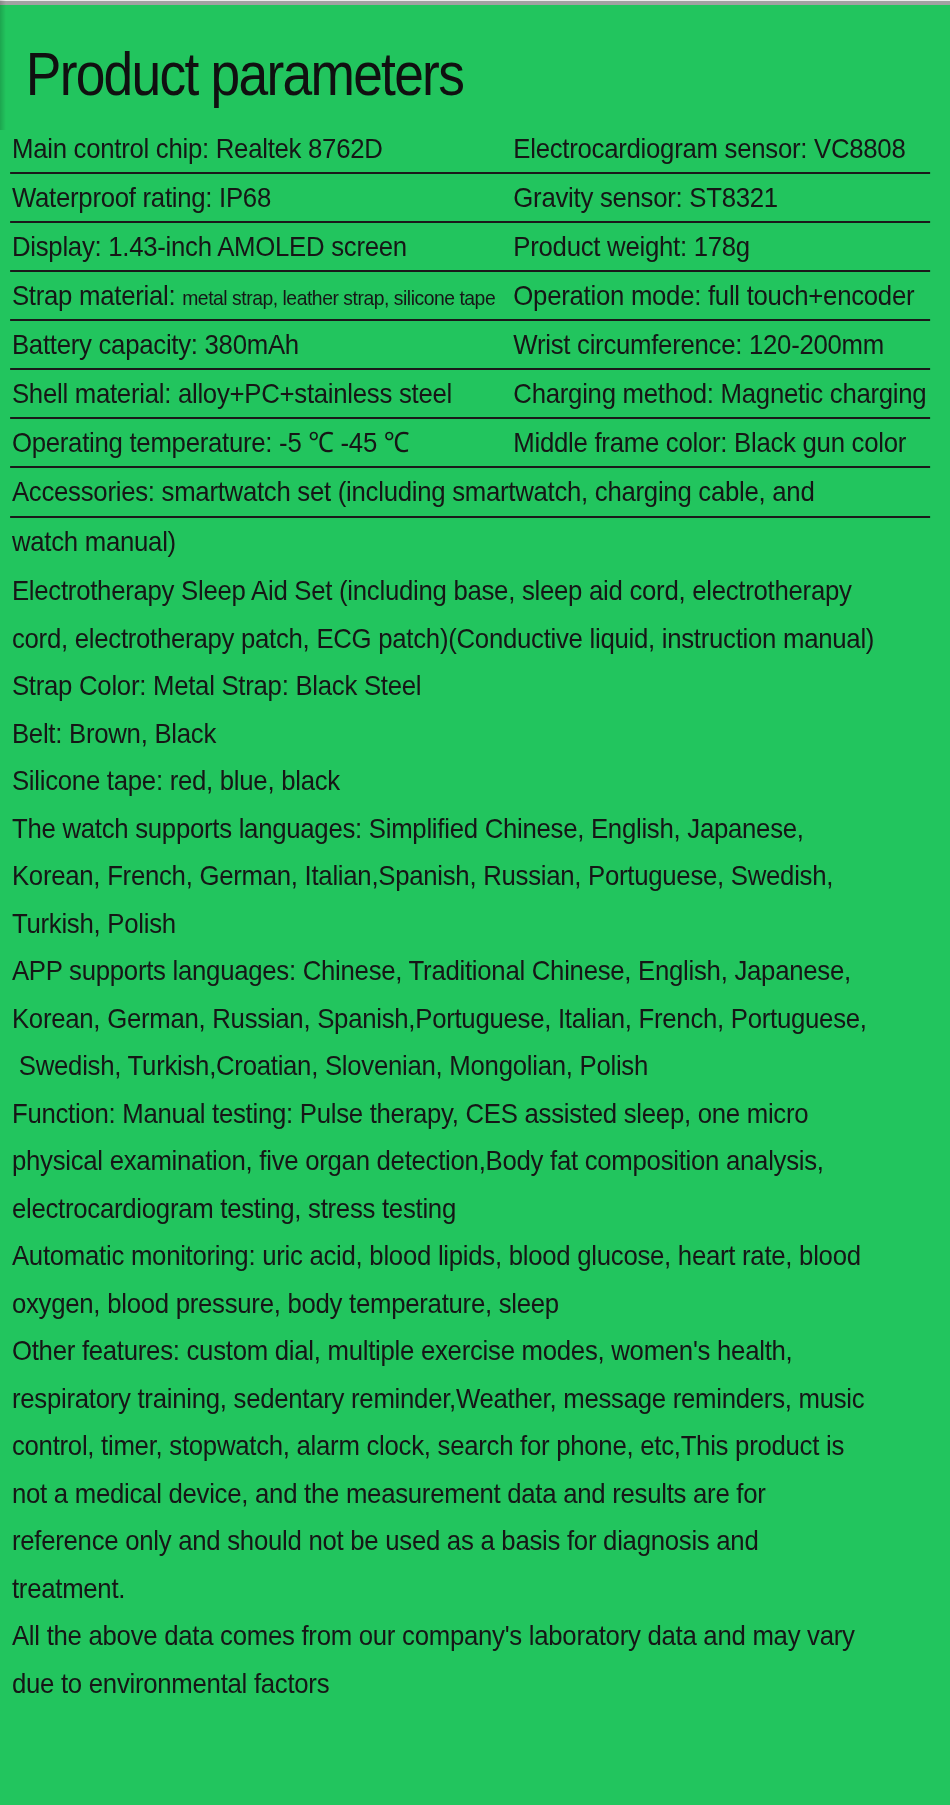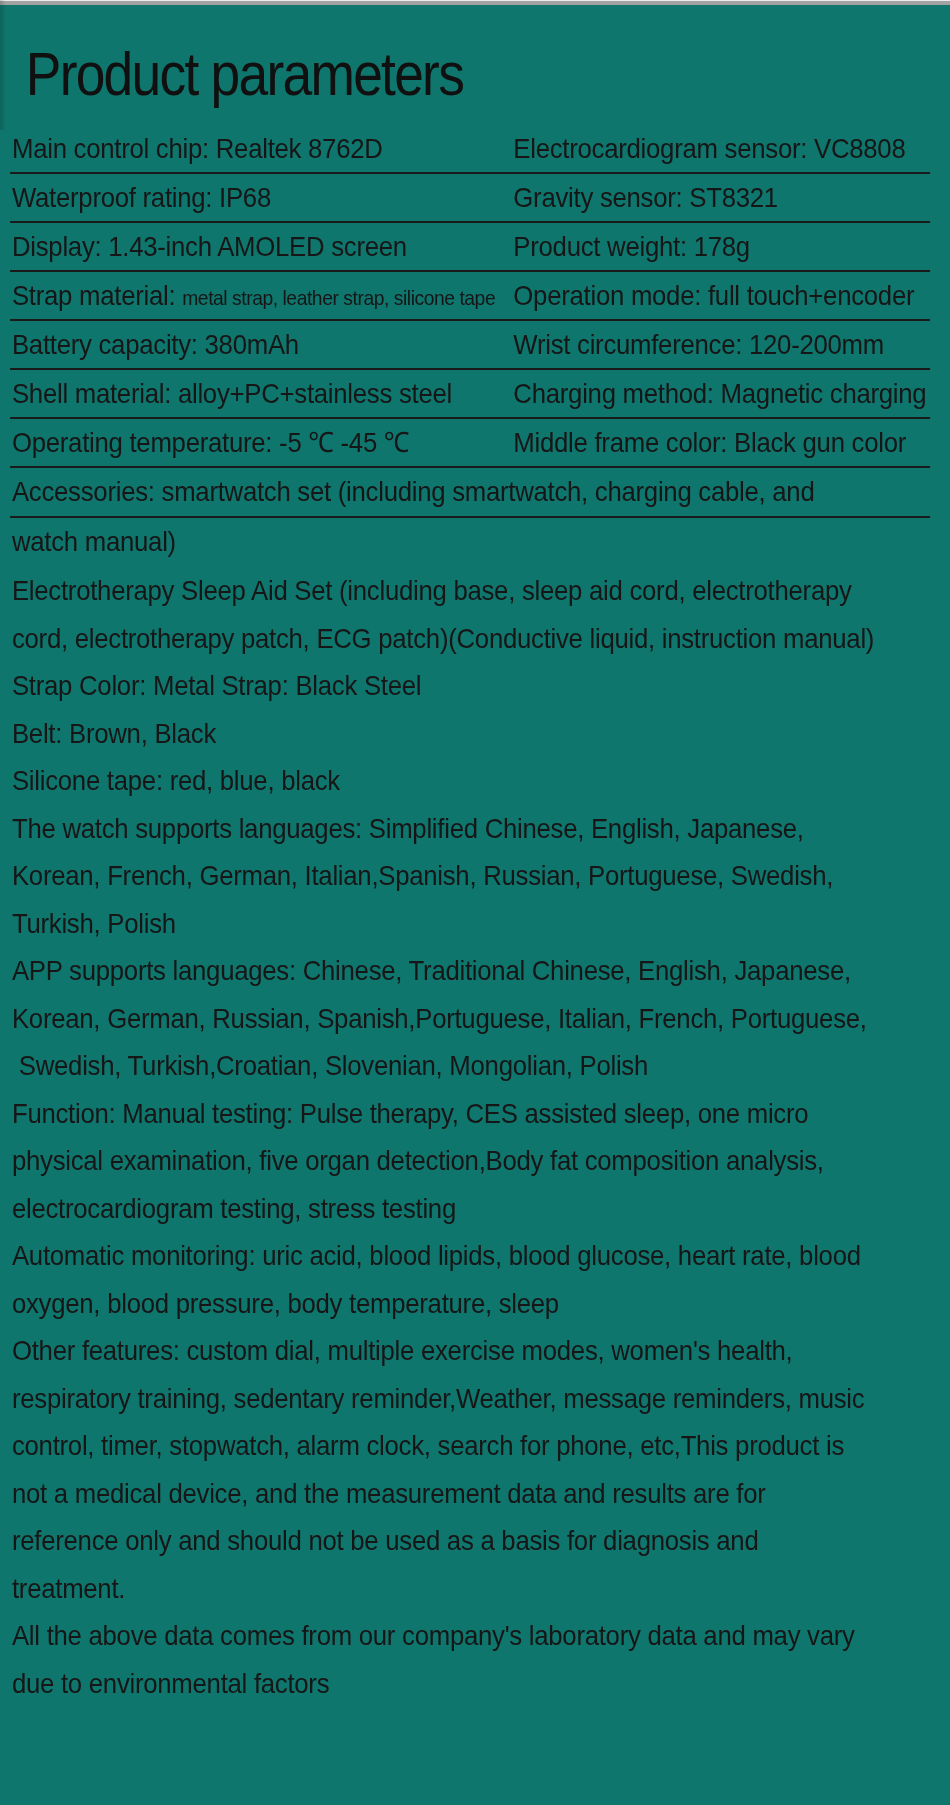--- a/index.html
+++ b/index.html
@@ -80,21 +80,21 @@
     letter-spacing: -0.3px;
   }
   .para-line {
     line-height: 47.5px;
     white-space: pre;
   }
 </style>
 </head>
 <body>
 
-<div class="canvas" style="background: #0f766e; color: rgb(22, 22, 22);">
+<div class="canvas" style="background: #22c55e; color: rgb(22, 22, 22);">
   <h1 class="title">Product parameters</h1>
 
   <div class="condense">
     <div class="spec-table" id="spec-table">
         <div class="spec-row" style="border-bottom-color: rgb(26, 26, 26);">
           <span class="cell-left"><span>Main control chip: Realtek 8762D</span></span>
           <span class="cell-right">Electrocardiogram sensor: VC8808</span>
         </div>
         <div class="spec-row" style="border-bottom-color: rgb(26, 26, 26);">
           <span class="cell-left"><span>Waterproof rating: IP68</span></span>

